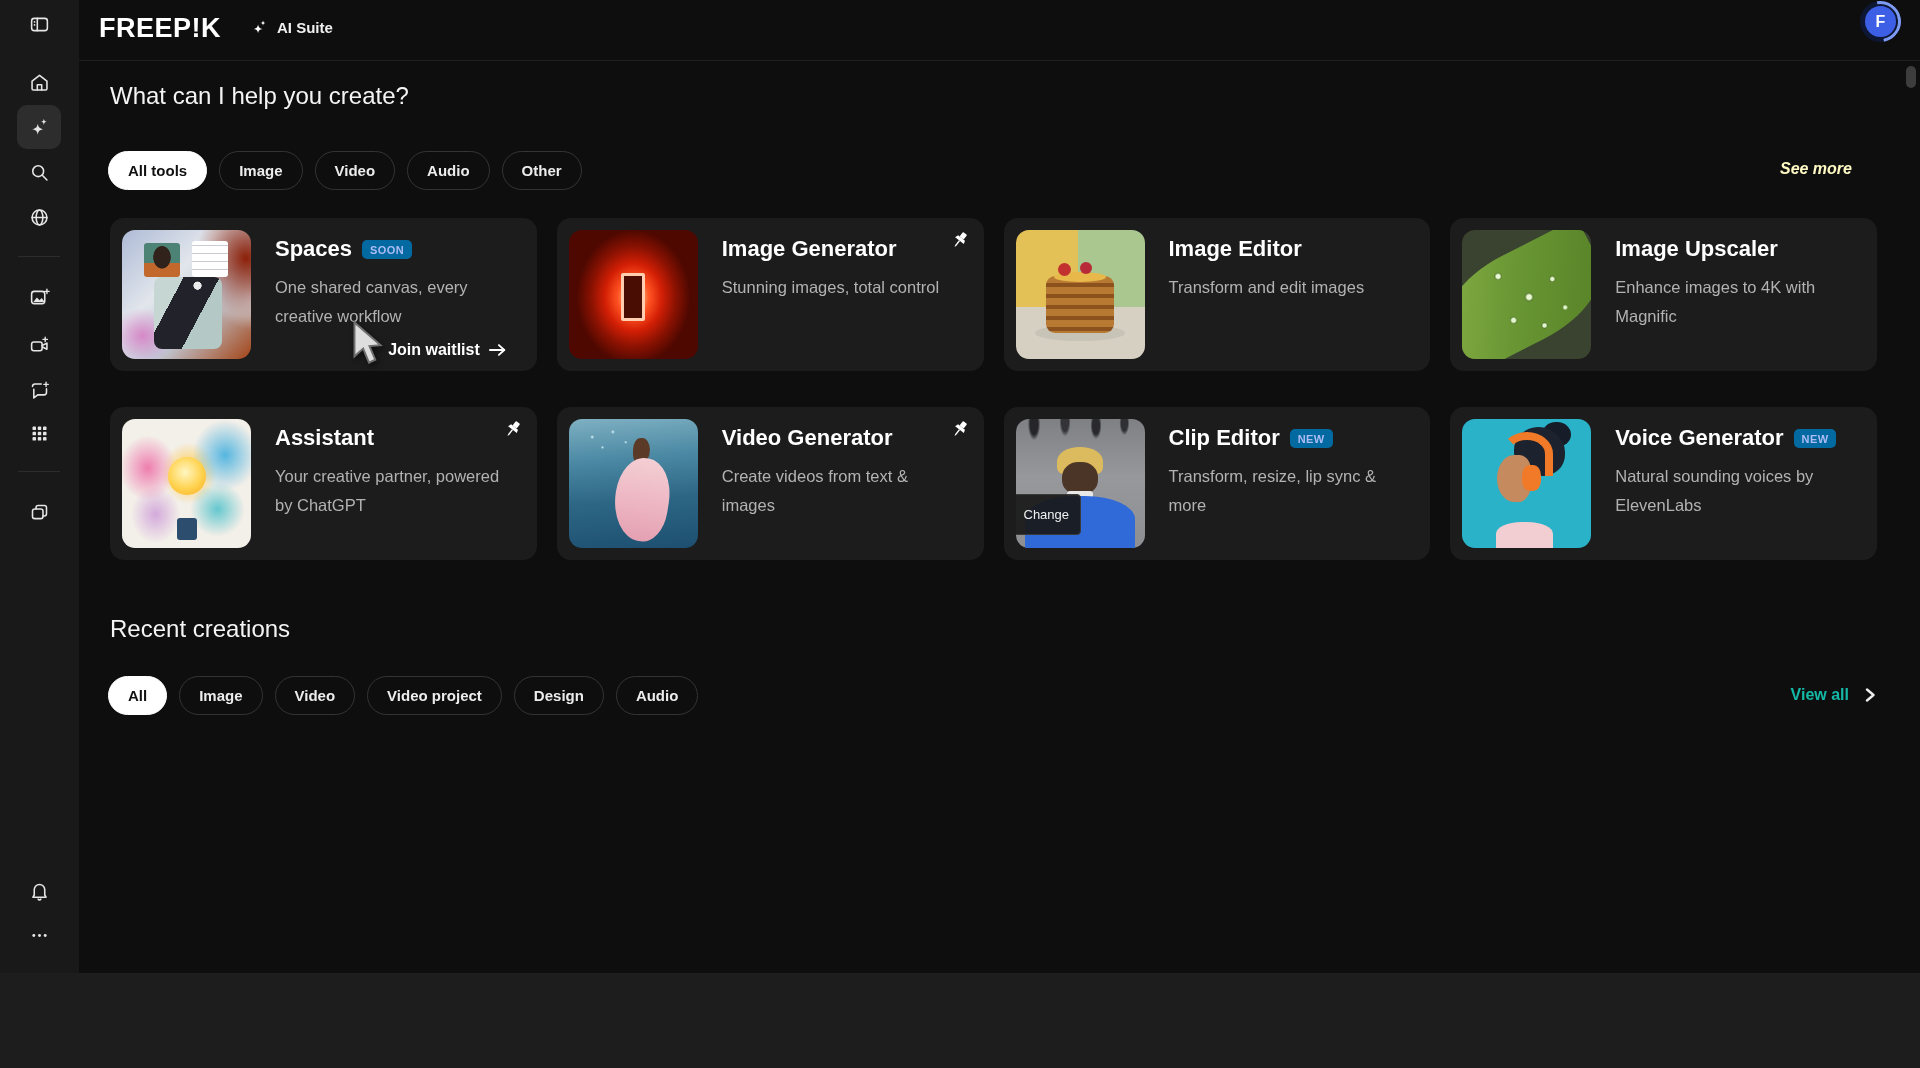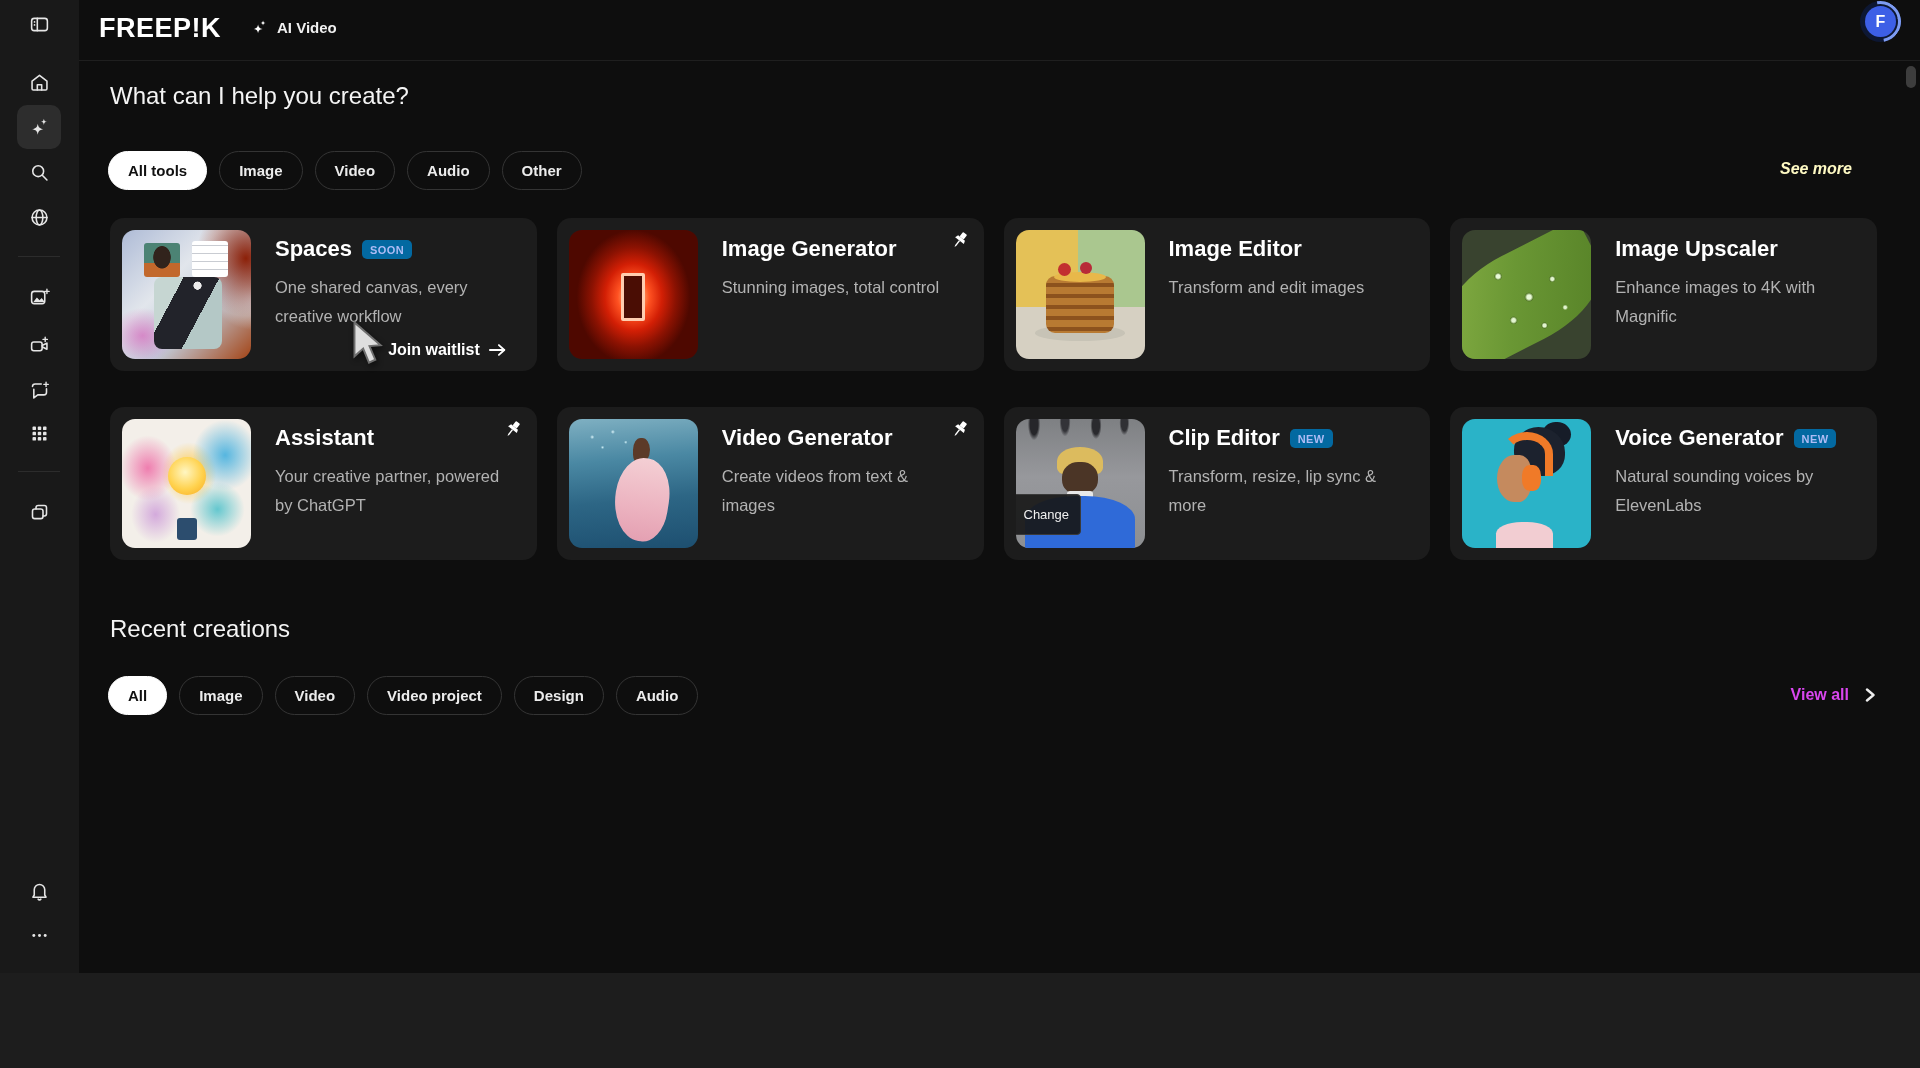--- a/index.html
+++ b/index.html
@@ -27,21 +27,21 @@
 
   
   .h-create { position:absolute; left:110px; top:82px; font-size:24px; font-weight:500; color:#f4f4f4; }
   .pill-row { position:absolute; display:flex; gap:12px; }
   .pill-row.tools-f { left:108px; top:151px; }
   .pill-row.recent-f { left:108px; top:676px; }
   .pill { height:39px; padding:0 19px; display:flex; align-items:center; border-radius:20px; font-size:15px; font-weight:700; color:#ececec; background:transparent; border:1px solid #343434; cursor:pointer; white-space:nowrap; }
   .pill.active { background:#ffffff; color:#111; border-color:#ffffff; }
   .see-more { position:absolute; right:68px; top:160px; font-size:16px; font-weight:700; color:#fef9c3; cursor:pointer;font-style:italic; }
   .h-recent { position:absolute; left:110px; top:615px; font-size:24px; font-weight:400; color:#f4f4f4; }
-  .view-all { position:absolute; right:43px; top:686px; display:flex; align-items:center; gap:14px; font-size:16px; font-weight:700; color:#d946ef; cursor:pointer; }
+  .view-all { position:absolute; right:43px; top:686px; display:flex; align-items:center; gap:14px; font-size:16px; font-weight:700; color:#14b8a6; cursor:pointer; }
   .view-all svg { width:14px; height:14px; stroke:#ededed; stroke-width:2.4; fill:none; stroke-linecap:round; stroke-linejoin:round; }
 
   
   .tools-grid { position:absolute; left:110px; top:218px; width:1767px; display:grid; grid-template-columns:repeat(4, 1fr); gap:36px 20px; }
   .card { position:relative; height:153px; background:#1c1c1c; border-radius:14px; cursor:pointer; }
   .thumb { position:absolute; left:12px; top:12px; width:129px; height:129px; border-radius:13px; overflow:hidden; }
   .card-text { position:absolute; left:165px; top:18px; width:242px; }
   .card-title-row { display:flex; align-items:center; gap:10px; }
   .card-title { font-size:22px; font-weight:700; color:#ffffff; white-space:nowrap; }
   .badge { font-size:11px; font-weight:700; letter-spacing:.4px; color:#aebcf5; background:#0369a1; border-radius:5px; padding:4px 8px 3px; }
@@ -238,21 +238,21 @@
     </div>
   </div>
 
   <div class="header">
     <div class="logo">FREEP!K</div>
     <div class="suite">
       <svg viewBox="0 0 24 24">
           <path fill="#ffffff" d="M9 11 C9.8 15.2 11 16.4 15.4 17.2 C11 18 9.8 19.2 9 23.4 C8.2 19.2 7 18 2.6 17.2 C7 16.4 8.2 15.2 9 11 Z" transform="translate(1,-3.2)"></path>
           <path fill="#ffffff" d="M17 2 C17.4 4.4 18.1 5.1 20.5 5.5 C18.1 5.9 17.4 6.6 17 9 C16.6 6.6 15.9 5.9 13.5 5.5 C15.9 5.1 16.6 4.4 17 2 Z"></path>
         </svg>
-      <span>AI Video</span>
+      <span>AI Suite</span>
     </div>
     <div class="avatar">
       <div class="ring"></div>
       <div class="core">F</div>
     </div>
   </div>
   <div class="scroll-thumb"></div>
 
   <div class="h-create">What can I help you create?</div>
 

